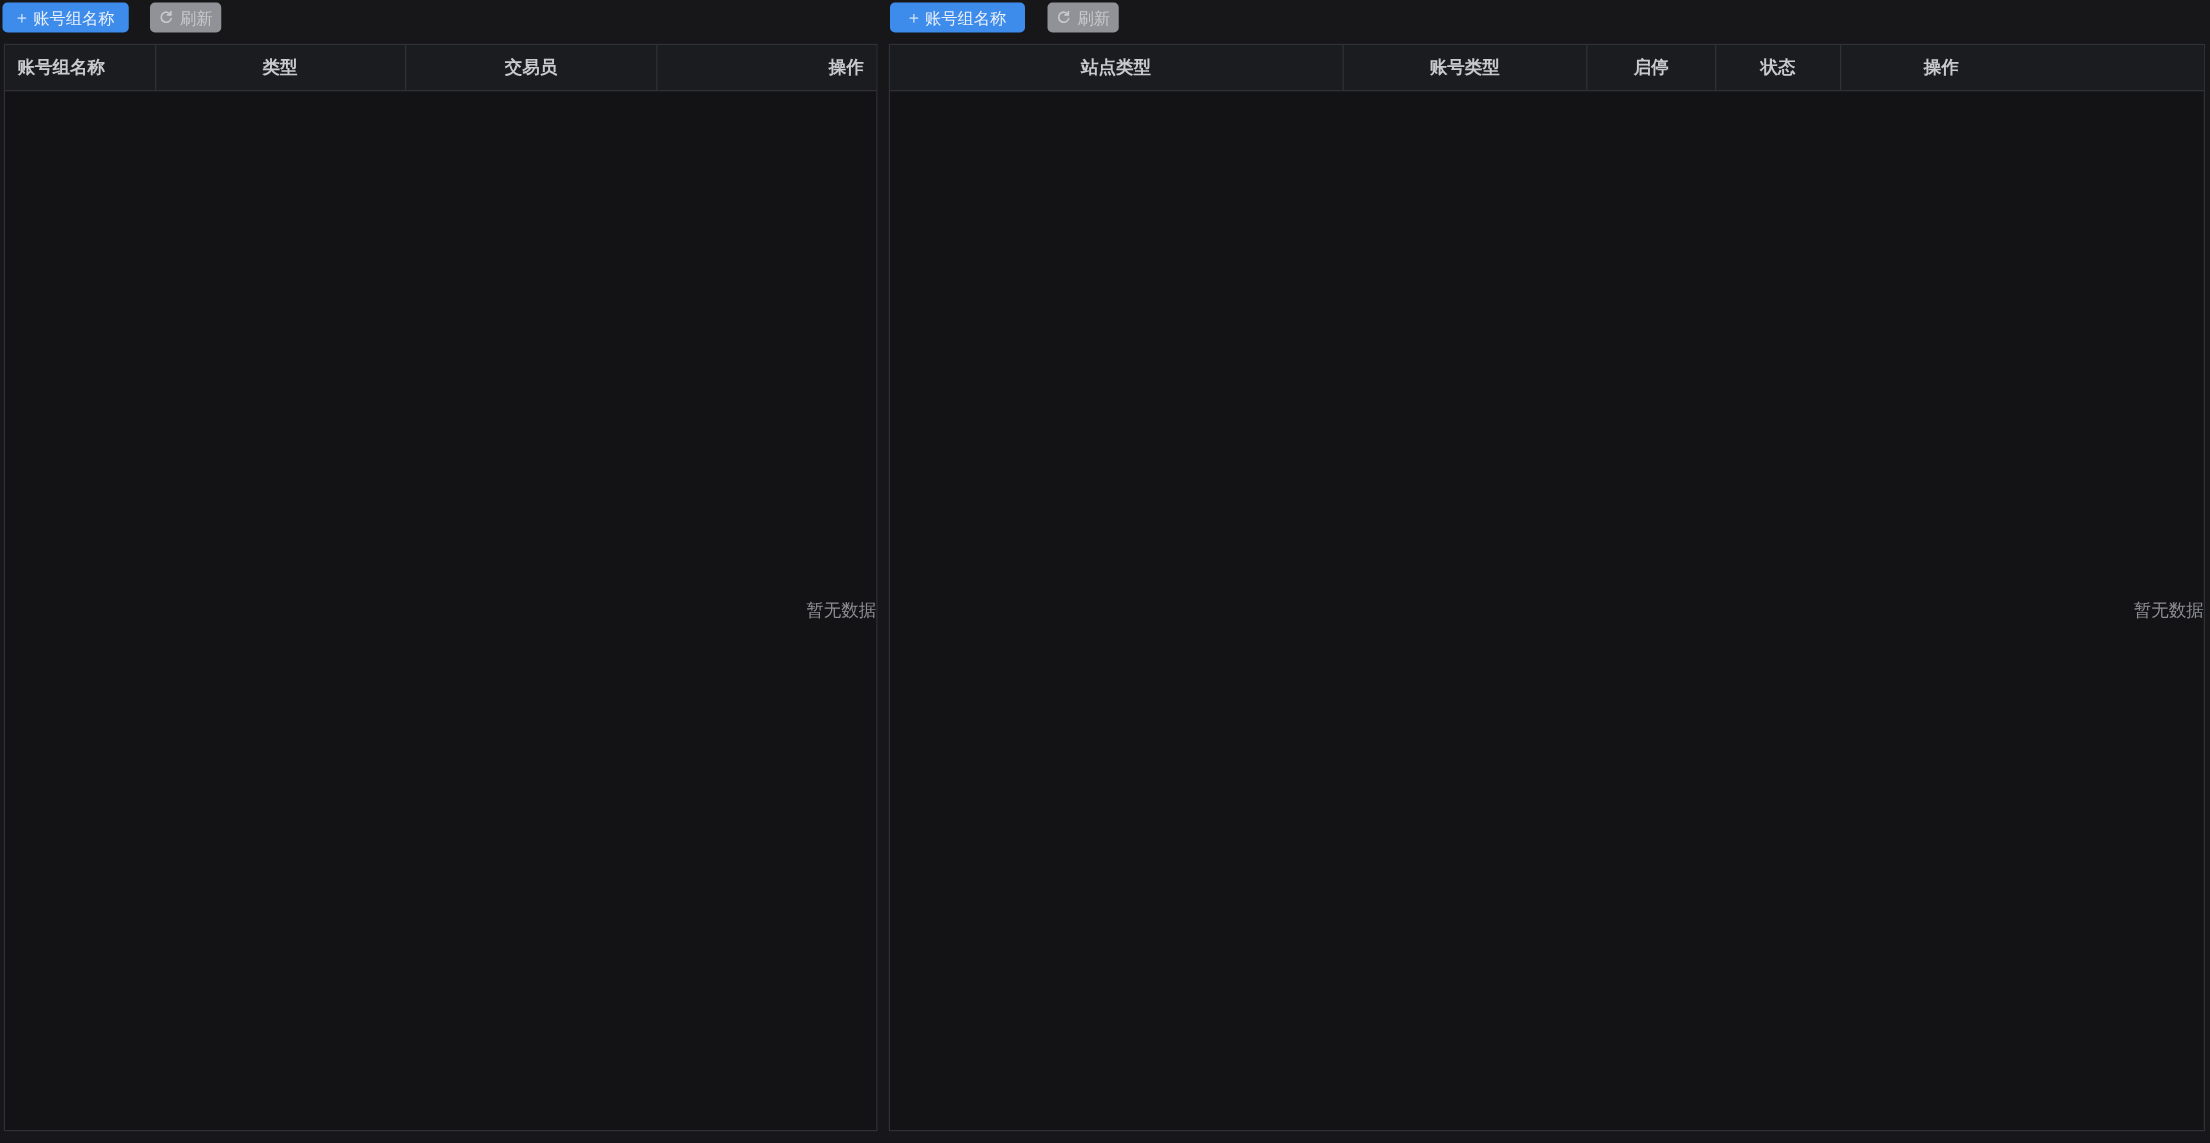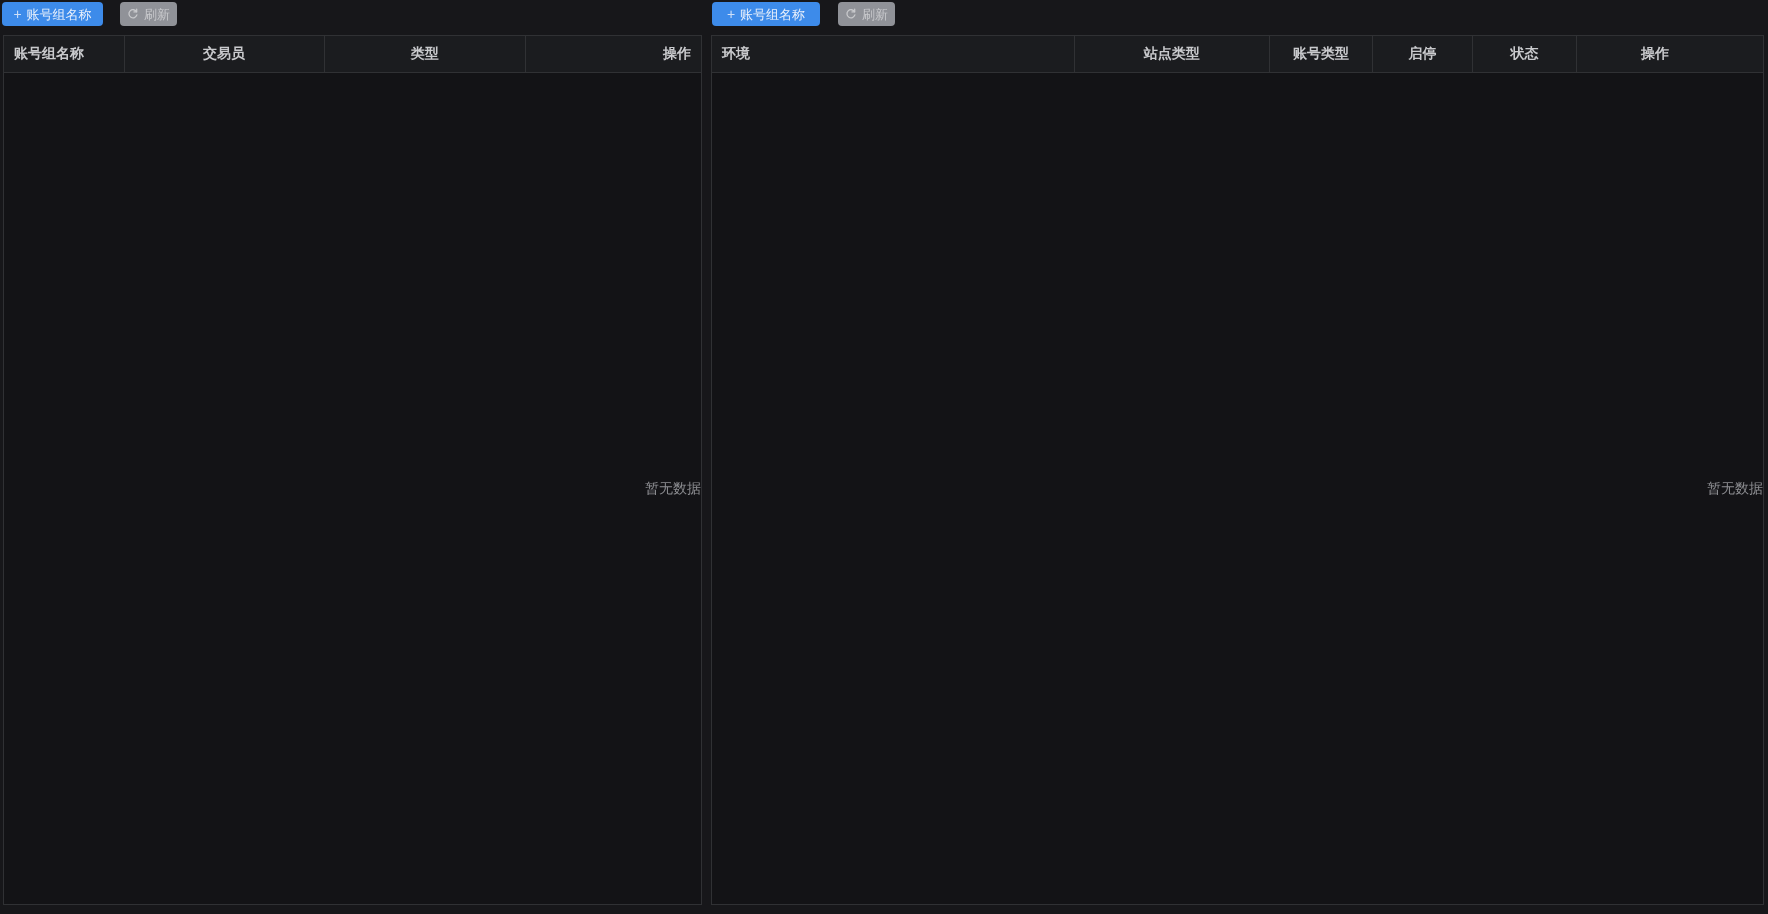--- a/index.html
+++ b/index.html
@@ -121,22 +121,22 @@
       <path d="M13.2 9.2 A5.4 5.4 0 1 1 12.7 5" stroke-width="1.7" stroke-linecap="round"></path>
       <path d="M12.9 1.6 v3.6 h-3.6" stroke-width="1.7" stroke-linecap="round" stroke-linejoin="round"></path>
     </svg>
   </span>
   <span>刷新</span>
 </button>
 
 <div class="table-panel" id="left-table">
   <div class="thead">
     <div class="th al">账号组名称</div>
+    <div class="th ac">类型</div>
     <div class="th ac">交易员</div>
-    <div class="th ac">类型</div>
     <div class="th ar">操作</div>
   </div>
   <div class="tbody">
     <span class="empty-text">暂无数据</span>
   </div>
 </div>
 
 <button class="btn btn-primary" id="right-add-btn">
   <span class="btn-icon">+</span>
   <span>账号组名称</span>
@@ -147,21 +147,20 @@
     <svg width="12" height="12" viewBox="0 0 16 16" fill="none">
       <path d="M13.2 9.2 A5.4 5.4 0 1 1 12.7 5" stroke-width="1.7" stroke-linecap="round"></path>
       <path d="M12.9 1.6 v3.6 h-3.6" stroke-width="1.7" stroke-linecap="round" stroke-linejoin="round"></path>
     </svg>
   </span>
   <span>刷新</span>
 </button>
 
 <div class="table-panel" id="right-table">
   <div class="thead">
-    <div class="th al">环境</div>
     <div class="th ac">站点类型</div>
     <div class="th ac">账号类型</div>
     <div class="th ac">启停</div>
     <div class="th ac">状态</div>
     <div class="th ar">操作</div>
   </div>
   <div class="tbody">
     <span class="empty-text">暂无数据</span>
   </div>
 </div>

